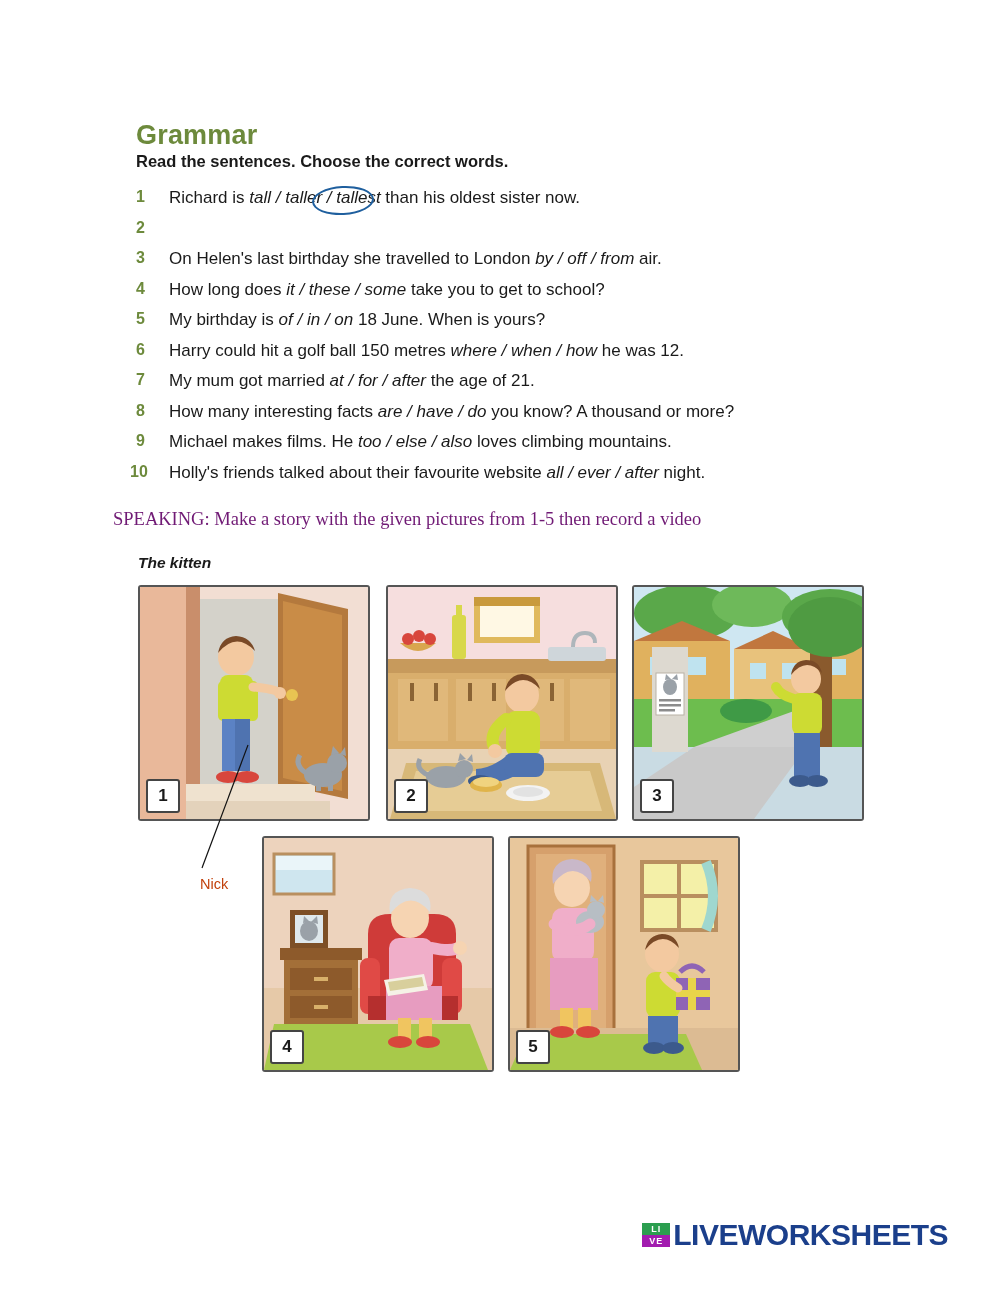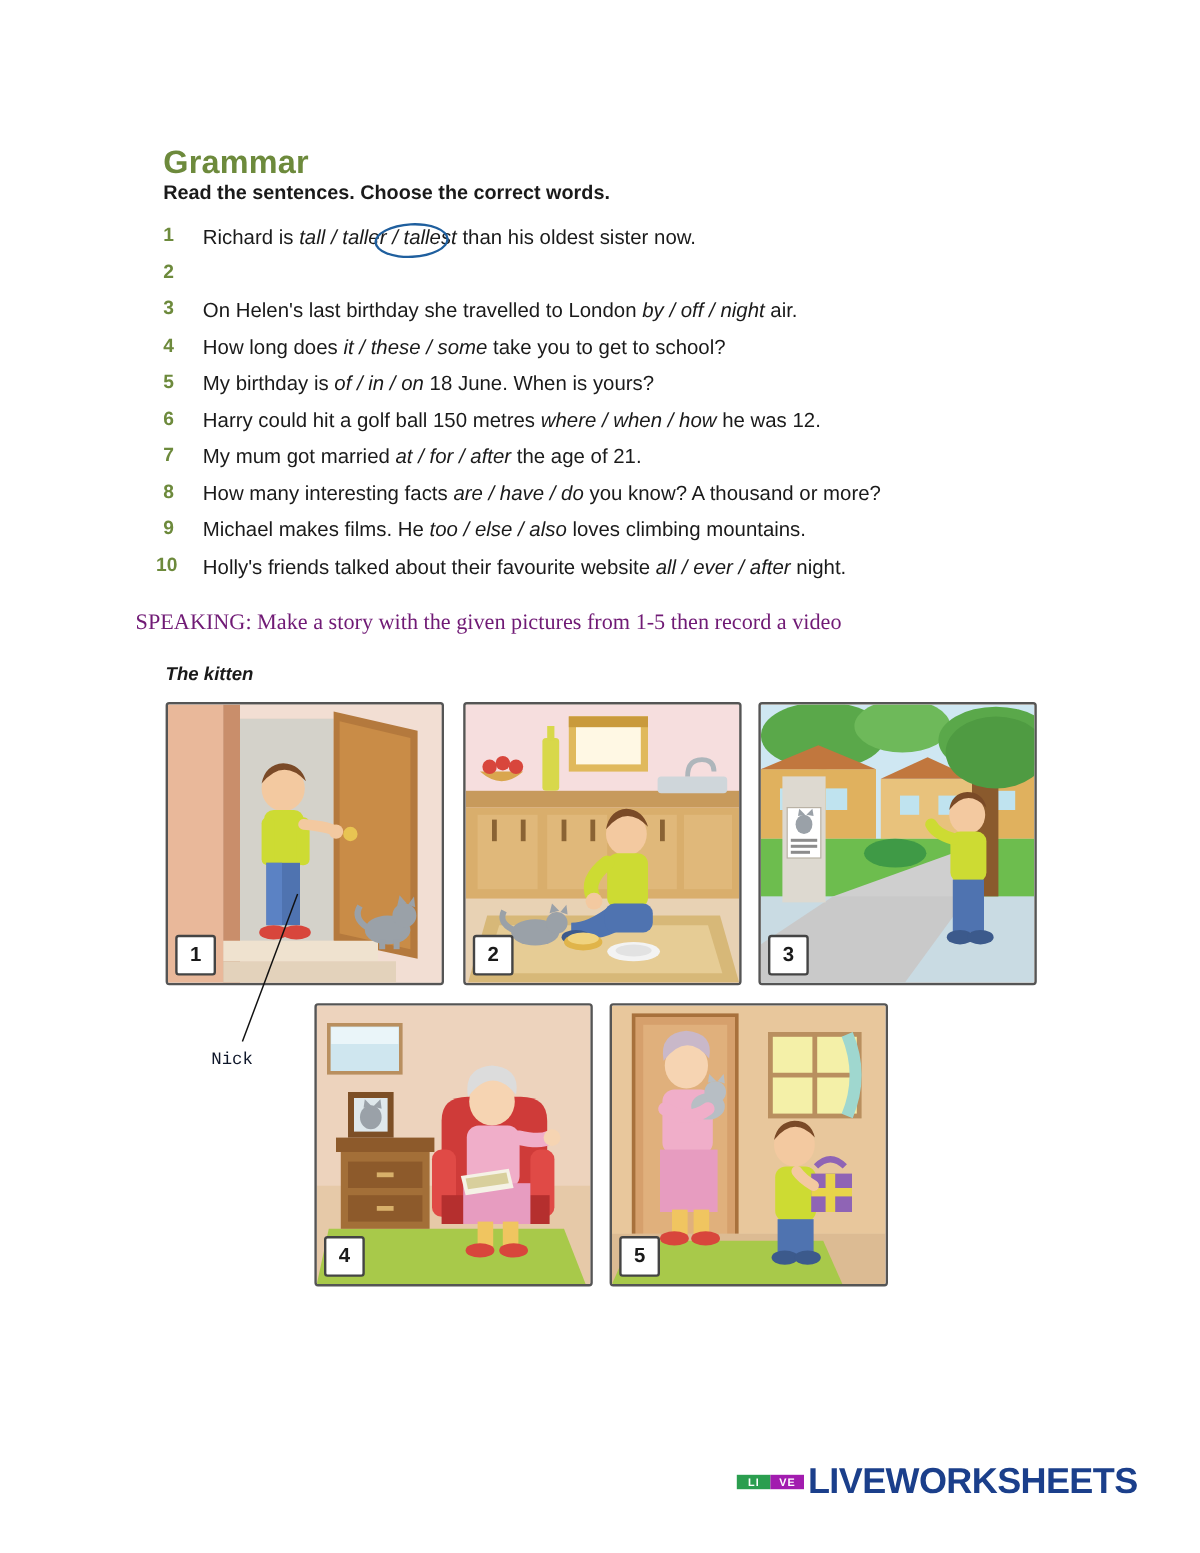--- a/index.html
+++ b/index.html
@@ -135,37 +135,38 @@
 
   #f1 { left: 138px; top: 585px; width: 228px; height: 232px; }
   #f2 { left: 386px; top: 585px; width: 228px; height: 232px; }
   #f3 { left: 632px; top: 585px; width: 228px; height: 232px; }
   #f4 { left: 262px; top: 836px; width: 228px; height: 232px; }
   #f5 { left: 508px; top: 836px; width: 228px; height: 232px; }
 
   .scene { position: absolute; inset: 0; }
   .nick-label {
     position: absolute;
-    left: 176px;
+    left: 200px;
     top: 876px;
     font-size: 14.5px;
-    color: #0f172a;
-    font-family: Liberation Mono, monospace;
+    color: #c2410c;
+    font-family: Liberation Sans, sans-serif;
   }
 
   
   .footer-logo {
     position: absolute;
     right: 52px;
     bottom: 42px;
     display: flex;
     align-items: center;
   }
   .logo-squares {
     display: flex;
+    flex-direction: column;
     margin-right: 3px;
   }
   .logo-squares div {
     width: 28px;
     height: 12px;
     color: #fff;
     font-size: 9px;
     font-weight: bold;
     display: flex;
     align-items: center;
@@ -192,21 +193,21 @@
   <div class="q-list" id="question-list">
       <div class="q-row">
         <span class="q-num">1</span>
         <span class="q-text"><span>Richard is </span><i>tall / taller / tallest</i><span> than his oldest sister now.</span></span>
       </div>
       <div class="q-row">
         <span class="q-num">2</span>
       </div>
       <div class="q-row">
         <span class="q-num">3</span>
-        <span class="q-text"><span>On Helen's last birthday she travelled to London </span><i>by / off / night</i><span> air.</span></span>
+        <span class="q-text"><span>On Helen's last birthday she travelled to London </span><i>by / off / from</i><span> air.</span></span>
       </div>
       <div class="q-row">
         <span class="q-num">4</span>
         <span class="q-text"><span>How long does </span><i>it / these / some</i><span> take you to get to school?</span></span>
       </div>
       <div class="q-row">
         <span class="q-num">5</span>
         <span class="q-text"><span>My birthday is </span><i>of / in / on</i><span> 18 June. When is yours?</span></span>
       </div>
       <div class="q-row">

